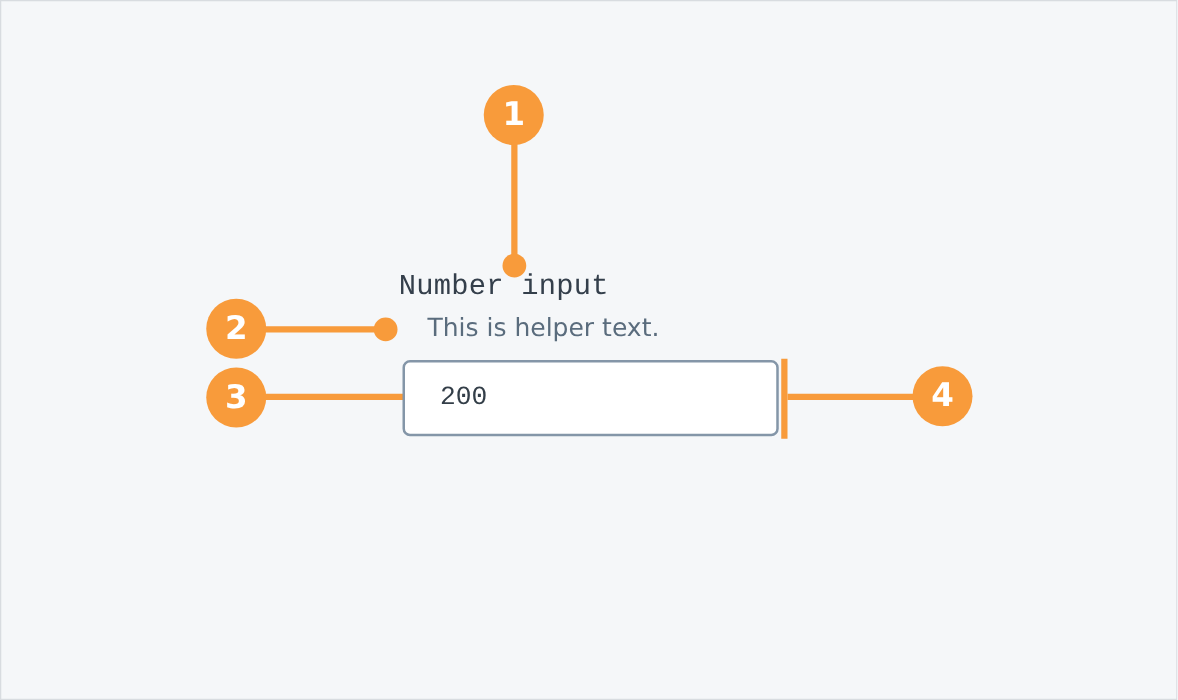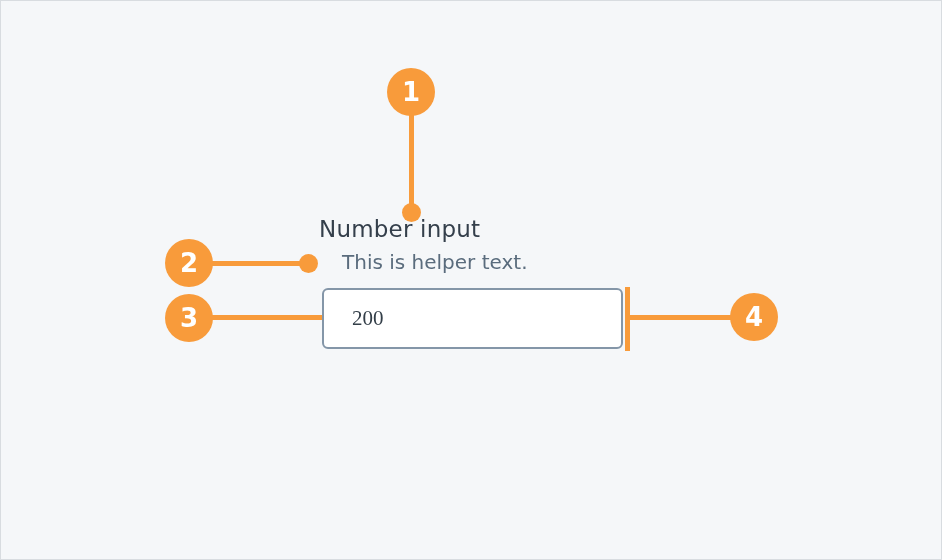--- a/index.html
+++ b/index.html
@@ -47,40 +47,41 @@
     background: #F89B3B;
   }
   
   .field-label {
     position: absolute;
     left: 318px;
     top: 215px;
     font-size: 23px;
     color: #343F4B;
     letter-spacing: 0.2px;
+    font-family: Liberation Mono, monospace;
   }
   .helper-text {
     position: absolute;
     left: 322px;
     top: 249px;
     font-size: 20px;
     color: #5A6C7D;
     margin-left: 19px;
   }
   .number-input {
     position: absolute;
     left: 321px;
     top: 287px;
     width: 301px;
     height: 61px;
     background: #FFFFFF;
     border: 2px solid #8496A8;
     border-radius: 6px;
     padding: 0 16px 0 28px;
-    font-family: Liberation Serif, serif;
+    font-family: Liberation Mono, monospace;
     font-size: 21px;
     color: #333E48;
     outline: none;
   }
 </style>
 </head>
 <body>
 
 <div class="canvas">
 

